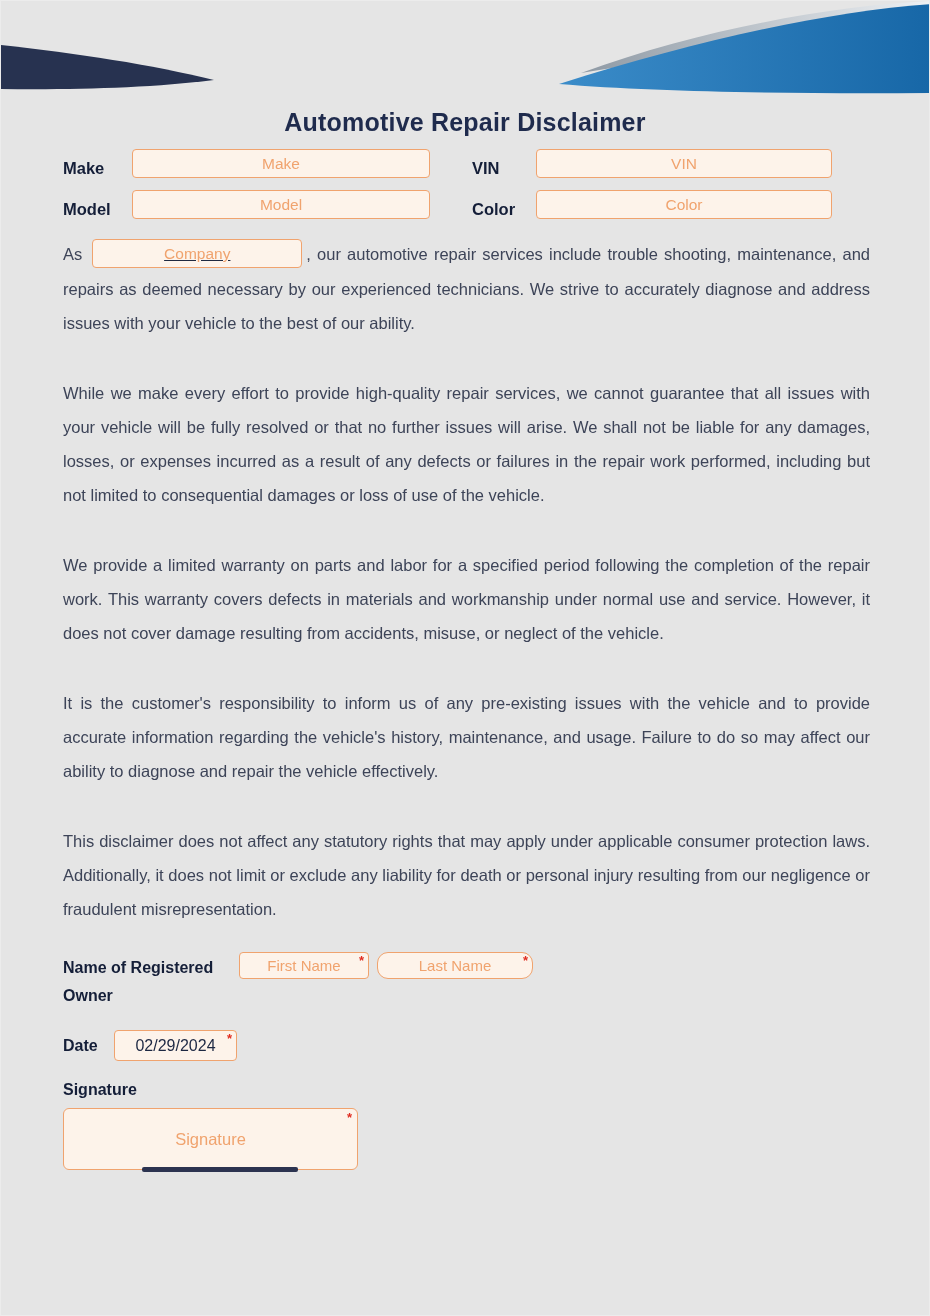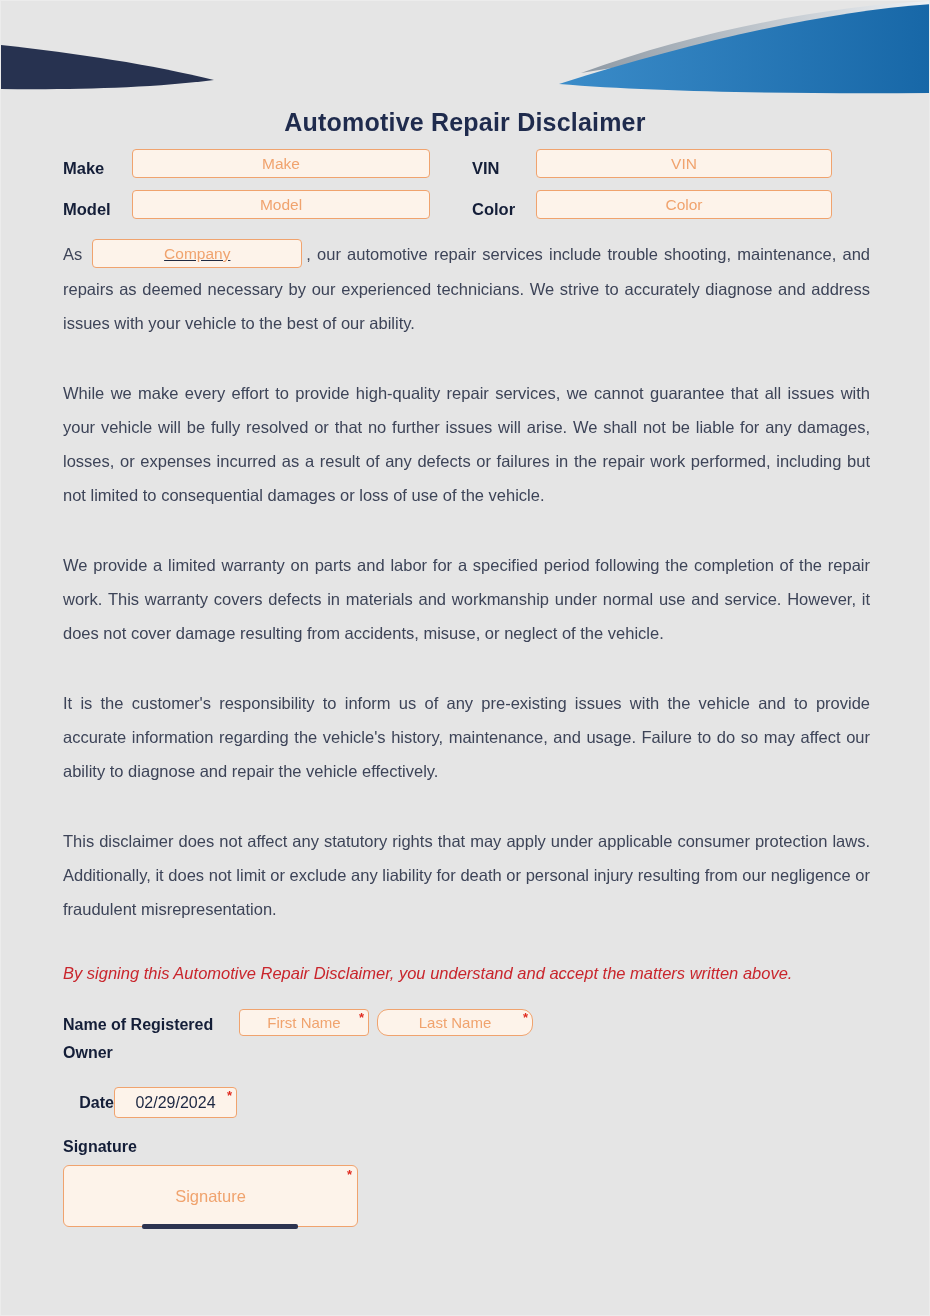--- a/index.html
+++ b/index.html
@@ -82,21 +82,21 @@
   .asterisk {
     position: absolute; top: 1px; right: 5px;
     color: #e02b20; font-size: 13px; font-weight: 700;
     pointer-events: none;
   }
 
   .w-first { width: 130px; height: 27px; font-size: 15px; }
   .w-last  { width: 156px; height: 27px; font-size: 15px; border-radius: 11px; }
 
   .date-row { display: flex; align-items: center; margin-top: 20px; }
-  .date-label { width: 51px; font-weight: 700; font-size: 16px; color: #141e38; text-align: right; }
+  .date-label { width: 51px; font-weight: 700; font-size: 16px; color: #141e38; }
   .w-date { width: 123px; height: 31px; font-size: 16px; color: #1c2742; }
 
   .sig-label { margin-top: 20px; font-weight: 700; font-size: 16px; color: #141e38; }
 
   .signature-box {
     position: relative;
     margin-top: 9px;
     width: 295px; height: 62px;
     border: 1.5px solid #f0a36e;
     background: #fdf3ea;
@@ -151,21 +151,20 @@
       <input class="field-input w-right" type="text" placeholder="Color" style="">
     </div>
 
     <p class="body-text first-paragraph"><span>As</span><input class="field-input company-input" type="text" placeholder="Company" style=""><span>, our automotive repair services include trouble shooting, maintenance, and repairs as deemed necessary by our experienced technicians. We strive to accurately diagnose and address issues with your vehicle to the best of our ability.</span></p>
 
     <p class="body-text">While we make every effort to provide high-quality repair services, we cannot guarantee that all issues with your vehicle will be fully resolved or that no further issues will arise. We shall not be liable for any damages, losses, or expenses incurred as a result of any defects or failures in the repair work performed, including but not limited to consequential damages or loss of use of the vehicle.</p>
     <p class="body-text">We provide a limited warranty on parts and labor for a specified period following the completion of the repair work. This warranty covers defects in materials and workmanship under normal use and service. However, it does not cover damage resulting from accidents, misuse, or neglect of the vehicle.</p>
     <p class="body-text">It is the customer's responsibility to inform us of any pre-existing issues with the vehicle and to provide accurate information regarding the vehicle's history, maintenance, and usage. Failure to do so may affect our ability to diagnose and repair the vehicle effectively.</p>
     <p class="body-text">This disclaimer does not affect any statutory rights that may apply under applicable consumer protection laws. Additionally, it does not limit or exclude any liability for death or personal injury resulting from our negligence or fraudulent misrepresentation.</p>
 
-    <p class="note">By signing this Automotive Repair Disclaimer, you understand and accept the matters written above.</p>
 
     <div class="owner-row">
       <div class="owner-label">Name of Registered Owner</div>
       <div class="input-wrap">
         <input class="field-input w-first" type="text" placeholder="First Name" style="">
         <span class="asterisk">*</span>
       </div>
       <div class="input-wrap">
         <input class="field-input w-last" type="text" placeholder="Last Name" style="">
         <span class="asterisk">*</span>

